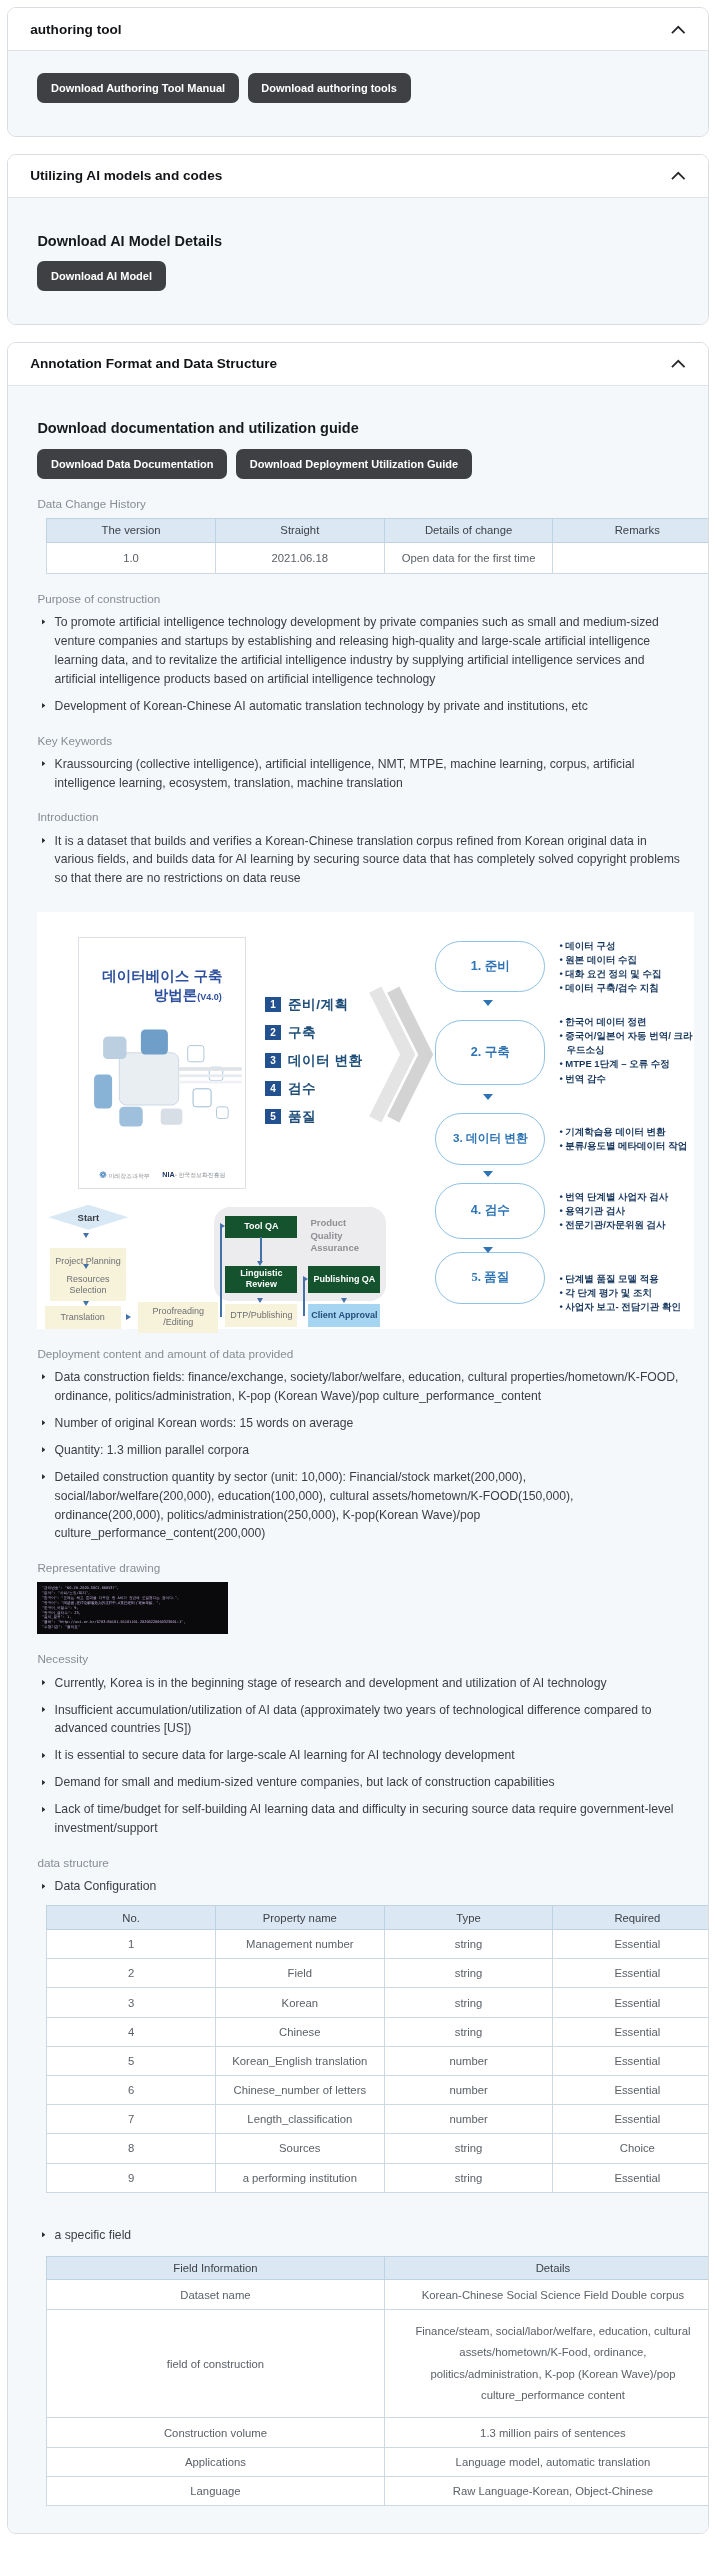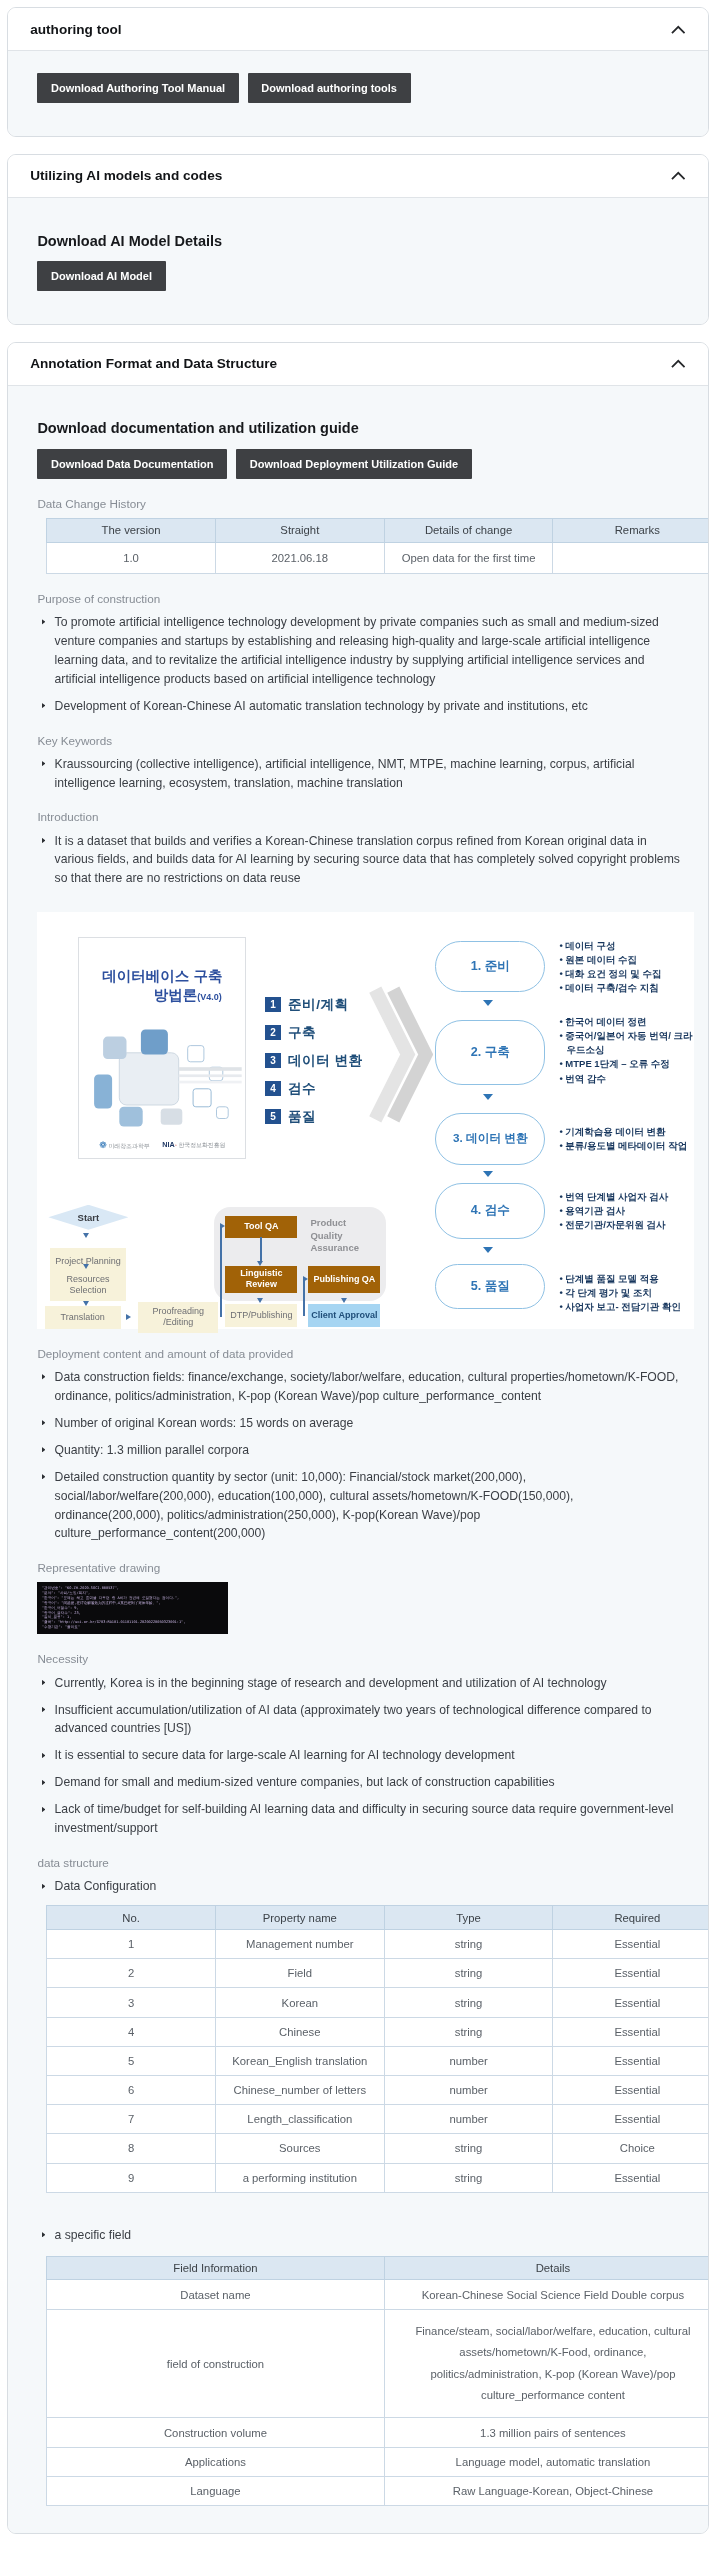--- a/index.html
+++ b/index.html
@@ -20,21 +20,21 @@
   }
   .card-title { font-size:13.6px; font-weight:bold; color:#121417; }
   .chev { width:14.5px; height:9px; display:block; }
   .card-body {
     background:#f5f8fa; border-top:0.9px solid #e0e4e8; padding:22px 22px 27px 22px;
   }
   .h-dl { font-size:14.5px; font-weight:bold; color:#17191c; margin:12.6px 0 12.6px 7.2px; }
   .btn-row { display:flex; gap:9px; margin:0 0 5.4px 7.2px; }
   .btn-dark {
     background:#3e4043; color:#fff; font-weight:bold; font-size:11px;
-    border:none; border-radius:1px; padding:9px 13.6px; cursor:pointer;
+    border:none; border-radius:7px; padding:9px 13.6px; cursor:pointer;
     font-family:"Liberation Sans", sans-serif;
   }
   .sec-label { color:#878d95; font-size:11.7px; margin:18px 0 8.1px 7.2px; }
   ul.bullets { list-style:none; margin:0 0 3.6px 9px; }
   ul.bullets li {
     position:relative; padding-left:15.4px; color:#3a3e44;
     font-size:12.2px; line-height:1.55; margin-bottom:8.1px;
   }
   ul.bullets li::before {
     content:""; position:absolute; left:2.7px; top:6.3px;
@@ -50,21 +50,21 @@
     border:0.9px solid #ccd9e5; color:#5b6168; font-size:11.3px;
     padding:9px 7.2px; text-align:center; background:#fff;
   }
   table.tbl.rows-sm td { padding:8.1px 7.2px; }
   
   .diagram {
     position:relative; width:657px; height:417px; background:#fff;
     margin:23.5px 0 5.4px 7.2px;
   }
   .book {
-    position:absolute; left:41px; top:25px; width:168px; height:222px;
+    position:absolute; left:41px; top:25px; width:168px; height:252px;
     background:#fff; border:0.9px solid #dcdfe3;
   }
   .book-title { margin-top:29px; text-align:center; color:#2c4f9e; font-weight:bold; font-size:14.5px; line-height:1.35; }
   .book-title .ver { font-size:9px; font-weight:bold; }
   .book-logos {
     position:absolute; bottom:7.2px; left:0; width:100%;
     display:flex; justify-content:center; gap:12.6px; align-items:center;
     font-size:5.9px; color:#8a8f95;
   }
   .logo-mark1 { color:#2e75b6; font-size:9px; }
@@ -86,21 +86,21 @@
   .step-bullets div {
     color:#17365d; font-weight:bold; font-size:9.5px; line-height:1.5;
     padding-left:7.2px; text-indent:-7.2px;
   }
   .step-bullets div::before { content:"• "; }
   .step-arrow { position:absolute; left:446px; width:0; height:0;
     border-left:5.4px solid transparent; border-right:5.4px solid transparent;
     border-top:6.3px solid #2e74b5; }
   
   .fc-box { position:absolute; font-size:9px; display:flex; align-items:center; justify-content:center; text-align:center; line-height:1.2; }
-  .fc-dark { background:#a16207; color:#fff; font-weight:bold; }
+  .fc-dark { background:#14532d; color:#fff; font-weight:bold; }
   .fc-light { background:#a6d5f2; color:#1f4e79; font-weight:bold; }
   .fc-gray {
     position:absolute; left:177px; top:295px; width:172px; height:94px;
     background:#ececee; border-radius:16.3px;
   }
   .fc-pqa { position:absolute; left:273px; top:305px; color:#8f9094; font-weight:bold; font-size:9.5px; line-height:1.35; }
   .start-diamond {
     position:absolute; left:11px; top:293px; width:80px; height:25px;
     background:#d9e8f5; clip-path:polygon(50% 0,100% 50%,50% 100%,0 50%);
     display:flex; align-items:center; justify-content:center;
@@ -264,21 +264,21 @@
 
         <svg class="big-chev" width="65" height="137" viewBox="0 0 72 152">
           <polyline points="8,4 44,76 8,148" fill="none" stroke="#e4e4e4" stroke-width="15"></polyline>
           <polyline points="28,4 64,76 28,148" fill="none" stroke="#d3d3d3" stroke-width="15"></polyline>
         </svg>
 
         <div class="pill" style="top:29px; height:51px;">1. 준비</div>
         <div class="pill" style="top:108px; height:65px;">2. 구축</div>
         <div class="pill" style="top:201px; height:52px; font-size:11.7px;">3. 데이터 변환</div>
         <div class="pill" style="top:271px; height:56px;">4. 검수</div>
-        <div class="pill" style="top:352px; height:45px;">5. 품질</div>
+        <div class="pill" style="top:340px; height:52px;font-family:Liberation Serif, serif;">5. 품질</div>
 
         <div class="step-arrow" style="top:88px;"></div>
         <div class="step-arrow" style="top:182px;"></div>
         <div class="step-arrow" style="top:259px;"></div>
         <div class="step-arrow" style="top:335px;"></div>
 
         <div class="step-bullets" style="top:27px;">
           <div>데이터 구성</div>
             <div>원본 데이터 수집</div>
           <div>대화 요건 정의 및 수집</div>

